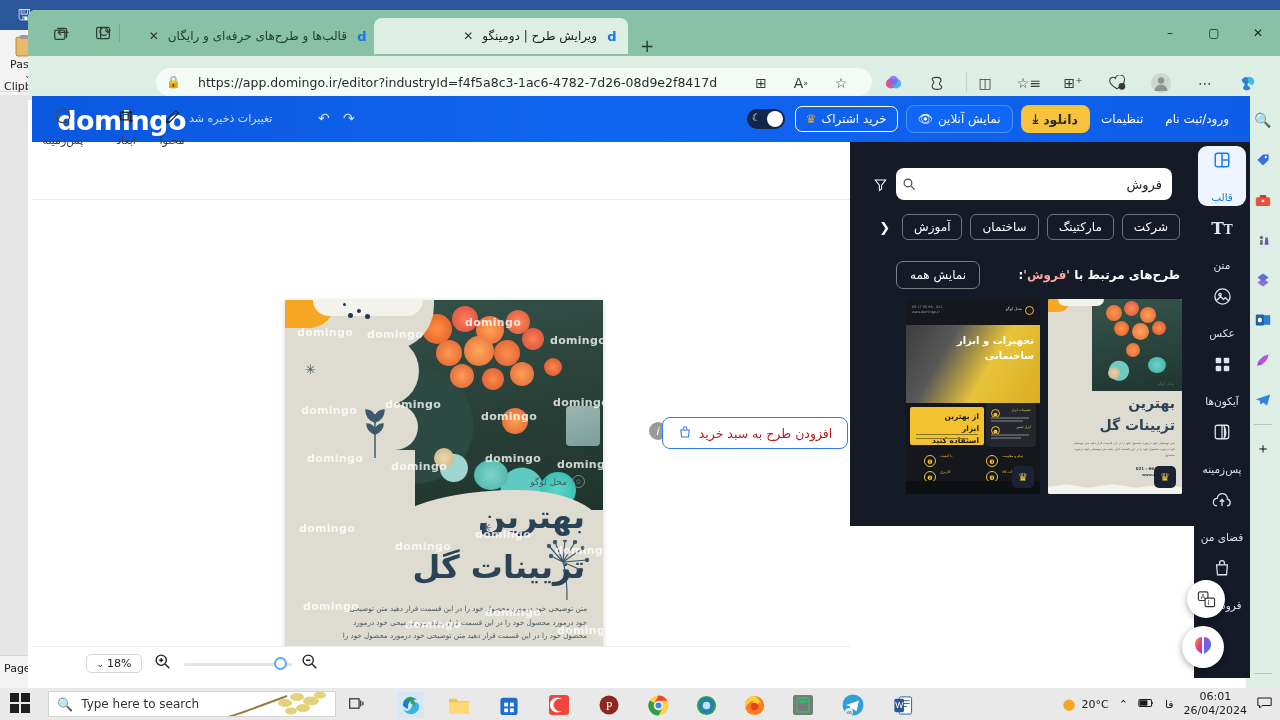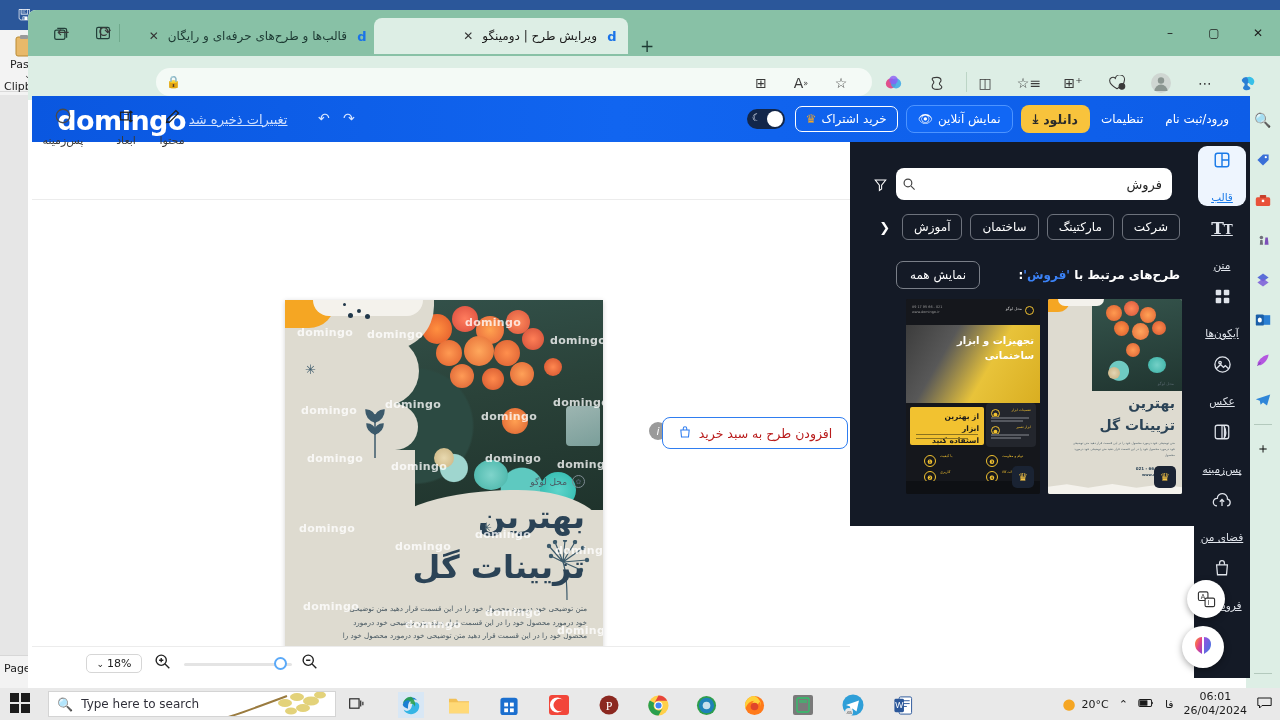--- a/index.html
+++ b/index.html
@@ -58,21 +58,21 @@
   .edge-sidebar { position:absolute; right:0; top:90px; width:34px; height:588px; background:#ddeee5; }
   .sb-ic { width:34px; height:40px; display:flex; align-items:center; justify-content:center; font-size:14px; }
   .sb-div { width:18px; height:1px; background:#b3c9bd; margin:4px auto; }
 
   
   .app { position:absolute; left:32px; top:96px; width:1218px; height:582px; background:#ffffff; overflow:hidden; }
 
   .app-header { position:absolute; left:0; top:0; width:1218px; height:46px;
                 background:linear-gradient(90deg,#0a57e0 0%,#1165f0 48%,#0d5de8 100%); }
   .logo { position:absolute; right:1064px; top:9px; font-size:27px; font-weight:700; letter-spacing:-0.5px; color:#fff; font-family:"DejaVu Sans", sans-serif; }
-  .saved-lbl { position:absolute; left:157px; top:16px; font-size:13px; color:#cfe0ff; direction:rtl;text-decoration:underline; }
+  .saved-lbl { position:absolute; left:157px; top:16px; font-size:11px; color:#cfe0ff; direction:rtl; }
   .undo-ic, .redo-ic { position:absolute; top:14px; font-size:14px; color:#d8e6ff; }
   .undo-ic{ left:286px;} .redo-ic{ left:311px;}
 
   .hdr-right { position:absolute; right:0; top:0; height:46px; display:flex; align-items:center; direction:rtl; padding-right:10px; }
   .darkmode-toggle { width:38px; height:20px; border-radius:10px; background:#12264a; position:relative; margin:0 10px; }
   .darkmode-toggle .knob { position:absolute; right:2px; top:2px; width:16px; height:16px; border-radius:50%; background:#fff;}
   .darkmode-toggle .moon { position:absolute; left:5px; top:3px; font-size:10px; color:#e8eefc;}
   .btn-sub { border:1.5px solid #fff; border-radius:7px; color:#fff; font-size:12px; padding:5px 10px; display:flex; align-items:center; gap:5px; }
   .btn-online { background:#1167f5; border:1px solid #4d94ff; border-radius:8px; color:#fff; font-size:12px; padding:6px 11px; display:flex; align-items:center; gap:5px; margin:0 8px;}
   .btn-dl { background:#f8c33c; border-radius:8px; color:#2b2b2b; font-size:12.5px; font-weight:bold; padding:6px 12px; display:flex; align-items:center; gap:5px;}
@@ -129,21 +129,21 @@
   .searchrow { position:absolute; left:46px; top:26px; width:276px; height:32px; background:#fff; border-radius:8px; display:flex; align-items:center;}
   .filter-btn { position:absolute; left:18px; top:26px; width:24px; height:32px; display:flex; align-items:center; justify-content:center; color:#fff; font-size:13px;}
   .s-input { flex:1; text-align:right; padding:0 10px; font-size:13px; color:#222; direction:rtl;}
   .s-ic { width:26px; display:flex; align-items:center; justify-content:center; color:#444; font-size:13px;}
 
   .chips { position:absolute; right:14px; top:72px; display:flex; direction:rtl; gap:8px; align-items:center;}
   .chip { border:1px solid #6d727c; border-radius:6px; color:#fff; font-size:12px; padding:5px 11px; }
   .chip-prev { color:#fff; font-size:13px; padding:0 4px;}
 
   .rel-title { position:absolute; right:14px; top:126px; font-size:12px; color:#fff; direction:rtl; font-weight:bold;}
-  .rel-title b { color:#3b82f6; }
+  .rel-title b { color:#fca5a5; }
   .showall { position:absolute; left:46px; top:119px; border:1px solid #7a7f88; border-radius:7px; color:#fff; font-size:12px; padding:6px 13px;}
 
   .thumbs { position:absolute; right:12px; top:157px; width:278px; display:flex; direction:rtl; gap:8px;}
   .thumb { width:134px; height:195px; position:relative; overflow:hidden; border-radius:2px; }
   .crown { position:absolute; right:6px; bottom:6px; width:22px; height:22px; background:#1a2333; border-radius:5px;
            display:flex; align-items:center; justify-content:center; color:#f5c343; font-size:11px;}
 
   
   .t1 { background:#15171c; }
   .t1 .photo { position:absolute; left:0; top:26px; width:134px; height:78px;
@@ -164,21 +164,21 @@
                linear-gradient(170deg,#35544c,#203530);}
   .t2 .ti { position:absolute; right:7px; color:#2b4356; font-weight:bold; direction:rtl; }
   .t2 .bd { position:absolute; right:7px; width:106px; font-size:3.1px; color:#5a6a72; direction:rtl; line-height:1.9; text-align:right;}
   .t2 .ct { position:absolute; right:7px; color:#2b4356; font-size:4px; font-weight:bold; direction:ltr; text-align:left;}
   .t2 .oc { position:absolute; left:0; top:0; width:22px; height:13px; background:#f5a623; border-bottom-right-radius:12px;}
   .t2 .wb { position:absolute; left:0; bottom:0; width:134px; height:12px; background:#f4f2ec;
             clip-path: polygon(0 40%, 14% 18%, 30% 48%, 48% 16%, 66% 48%, 84% 20%, 100% 44%, 100% 100%, 0 100%);}
 
   
   .rail { position:absolute; left:1162px; top:46px; width:56px; height:536px; background:#141a26;}
-  .rail-item { width:56px; height:68px; display:flex; flex-direction:column; align-items:center; justify-content:center; gap:20px; color:#dfe3ea;text-decoration:underline;}
+  .rail-item { width:56px; height:68px; display:flex; flex-direction:column; align-items:center; justify-content:center; gap:20px; color:#dfe3ea;}
   .rail-item .ic { font-size:18px; height:22px; display:flex; align-items:center; justify-content:center;}
   .rail-item .lb { font-size:10.5px; direction:rtl;}
   .rail-item.active { background:#eef5fe; color:#1a7ae8; border-radius:9px; width:48px; margin:4px; height:60px;}
 
   .translate-bubble { position:absolute; left:1187px; top:580px; width:38px; height:38px; border-radius:50%; background:#fff;
                       box-shadow:0 2px 6px rgba(0,0,0,.35); display:flex; align-items:center; justify-content:center; font-size:13px; color:#333;}
   .ai-bubble { position:absolute; left:1182px; top:626px; width:42px; height:42px; border-radius:50%; background:#fff;
                box-shadow:0 2px 7px rgba(0,0,0,.35); display:flex; align-items:center; justify-content:center;}
 
   
@@ -253,20 +253,21 @@
       <div>▢</div>
       <div>✕</div>
     </div>
 
     <div class="edge-toolbar"></div>
     <div class="nav-ic" style="left:24px;">←</div>
     <div class="nav-ic" style="left:66px;">⟳</div>
 
     <div class="urlbar">
       <span class="lockic">🔒</span>
+      <span class="urltext">https://app.domingo.ir/editor?industryId=f4f5a8c3-1ac6-4782-7d26-08d9e2f8417d</span>
     </div>
     <div class="tb-right-ic" style="left:722px;">⊞</div>
     <div class="tb-right-ic" style="left:762px;">A<sup style="font-size:8px">»</sup></div>
     <div class="tb-right-ic" style="left:802px;">☆</div>
     <div class="tb-right-ic" style="left:854px;">
       <svg width="17" height="17" viewBox="0 0 20 20">
           <circle cx="7" cy="10" r="6" fill="#e0508c"></circle>
           <circle cx="13" cy="10" r="6" fill="#3ba7e8" opacity=".85"></circle>
           <circle cx="10" cy="6" r="5" fill="#8b5cf6" opacity=".8"></circle>
         </svg>
@@ -662,38 +663,38 @@
         <span class="lb">قالب</span>
       </div>
       <div class="rail-item">
         <span class="ic">
           <span style="font-family:'DejaVu Serif',serif;font-weight:bold;font-size:17px;">T<span style="font-size:12px">T</span></span>
         </span>
         <span class="lb">متن</span>
       </div>
       <div class="rail-item">
         <span class="ic">
+          <svg width="19" height="19" viewBox="0 0 20 20" fill="none" stroke="#dfe3ea" stroke-width="1.4">
+              <circle cx="10" cy="10" r="8"></circle>
+              <circle cx="7.4" cy="8" r="1.3"></circle>
+              <path d="M3.4 14.5L8 10l3 3 2-1.8 3.4 3.3"></path>
+            </svg>
+        </span>
+        <span class="lb">عکس</span>
+      </div>
+      <div class="rail-item">
+        <span class="ic">
           <svg width="17" height="17" viewBox="0 0 20 20" fill="#dfe3ea">
               <rect x="2" y="2" width="6.5" height="6.5" rx="1.2"></rect>
               <rect x="11.5" y="2" width="6.5" height="6.5" rx="1.2"></rect>
               <rect x="2" y="11.5" width="6.5" height="6.5" rx="1.2"></rect>
               <rect x="11.5" y="11.5" width="6.5" height="6.5" rx="1.2"></rect>
             </svg>
         </span>
         <span class="lb">آیکون‌ها</span>
-      </div>
-      <div class="rail-item">
-        <span class="ic">
-          <svg width="19" height="19" viewBox="0 0 20 20" fill="none" stroke="#dfe3ea" stroke-width="1.4">
-              <circle cx="10" cy="10" r="8"></circle>
-              <circle cx="7.4" cy="8" r="1.3"></circle>
-              <path d="M3.4 14.5L8 10l3 3 2-1.8 3.4 3.3"></path>
-            </svg>
-        </span>
-        <span class="lb">عکس</span>
       </div>
       <div class="rail-item">
         <span class="ic">
           <svg width="18" height="18" viewBox="0 0 20 20" fill="none" stroke="#dfe3ea" stroke-width="1.4">
               <rect x="2.5" y="2.5" width="15" height="15" rx="2.5"></rect>
               <path d="M10 2.5v15"></path>
               <path d="M12 17.5c3-4 3-9 0-15" fill="#dfe3ea"></path>
             </svg>
         </span>
         <span class="lb">پس‌زمینه</span>

